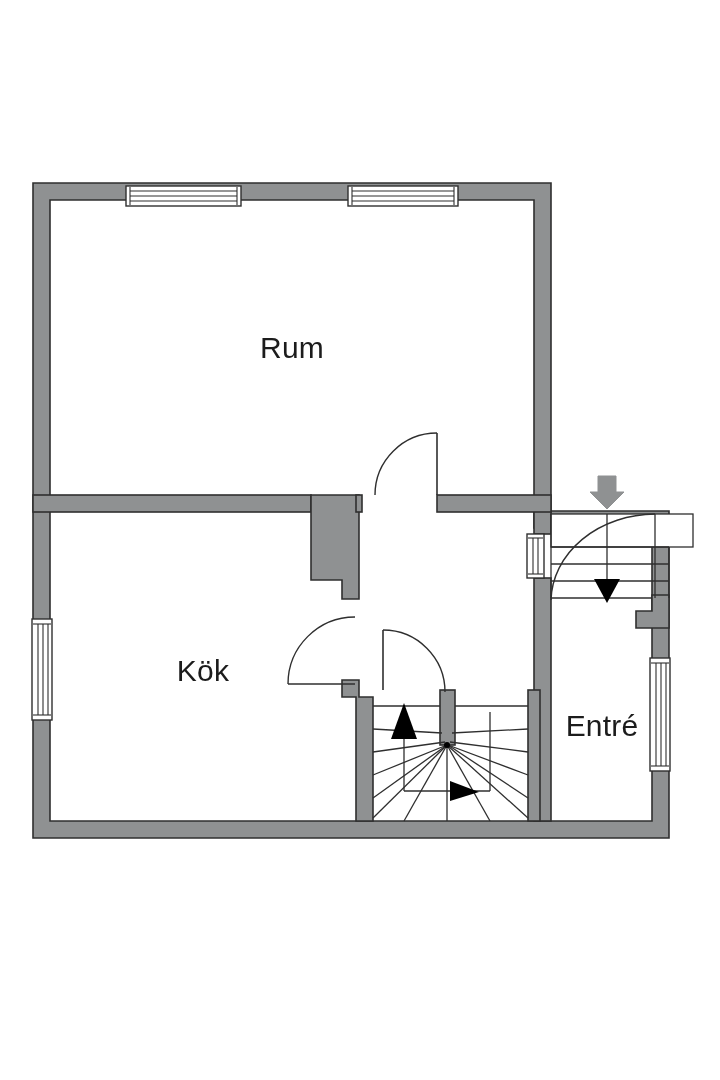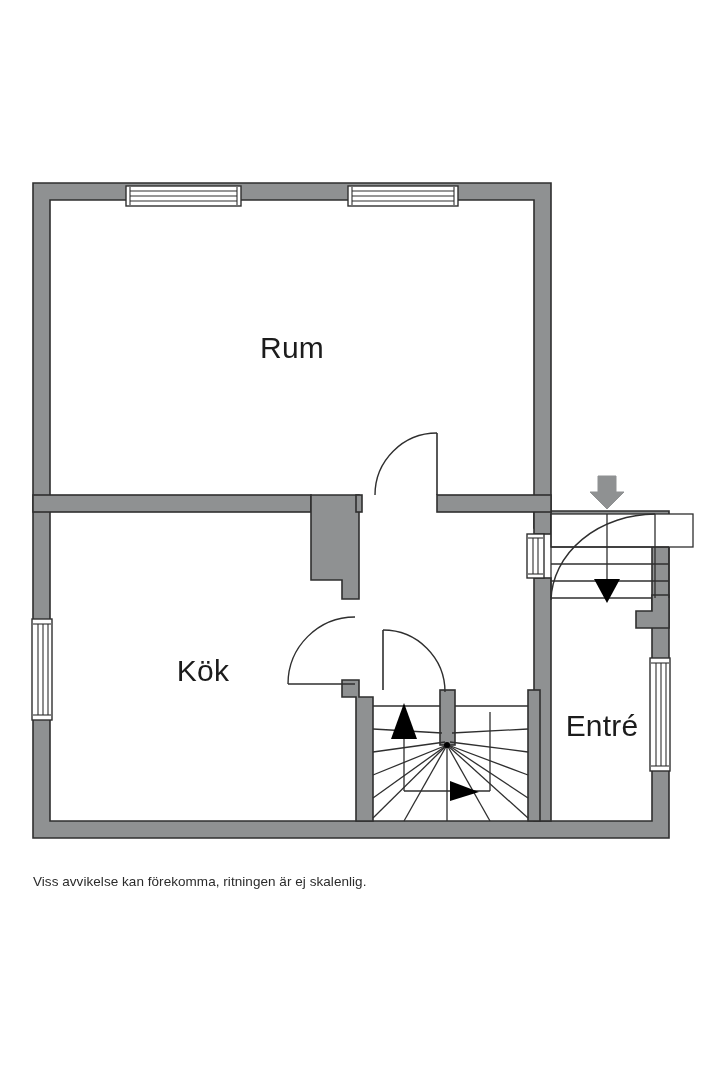--- a/index.html
+++ b/index.html
@@ -206,15 +206,14 @@
     </g>
 
     <g>
       <text class="room-label" x="292" y="350">Rum</text>
       <text class="room-label" x="203" y="673">Kök</text>
       <text class="room-label" x="602" y="728">Entré</text>
     </g>
 
   </svg>
 
-  <div class="disclaimer-text">Viss avvikelse kan förekomma, ritningen är ej skalenlig.</div>
 
 </div>
 
 </body></html>

